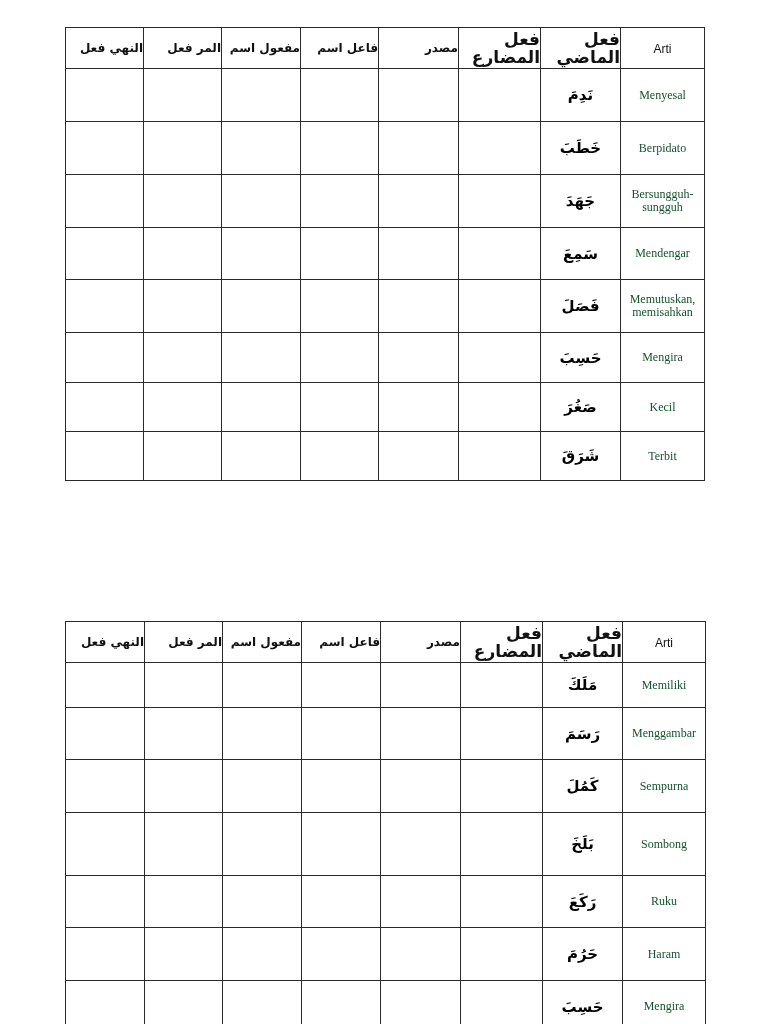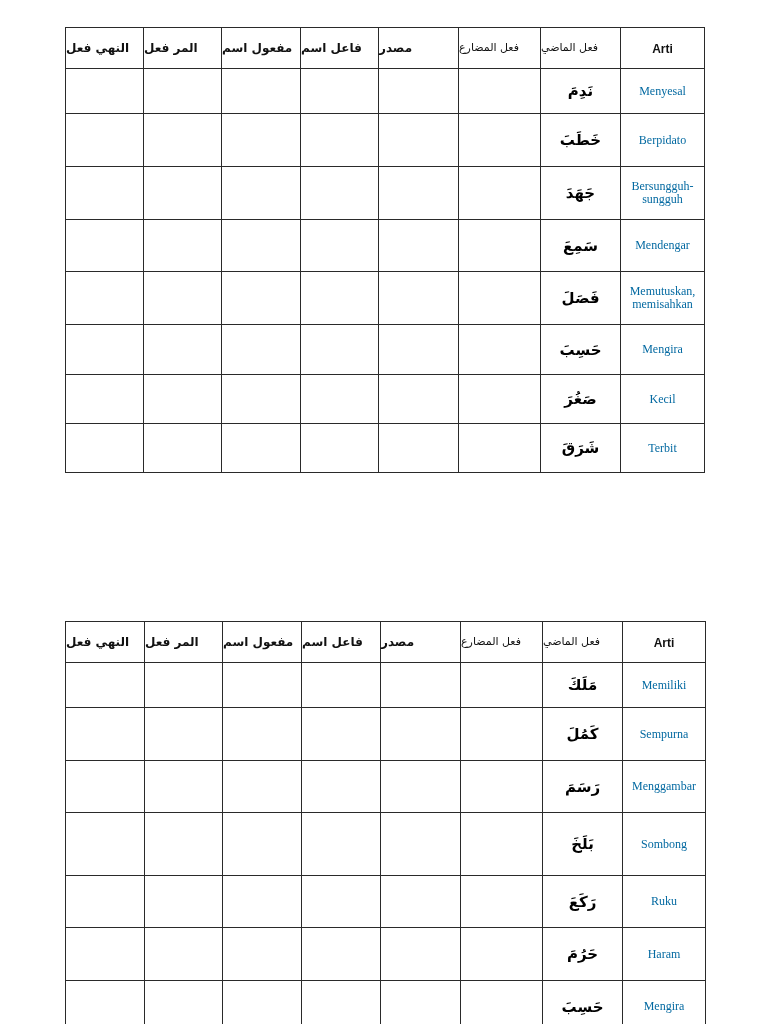--- a/index.html
+++ b/index.html
@@ -20,55 +20,55 @@
       border-collapse: collapse;
       table-layout: fixed;
     }
     table.verb-table td, table.verb-table th {
       border: 1.3px solid #2a2a2a;
       padding: 0;
       vertical-align: middle;
     }
     th.hdr {
       vertical-align: top;
-      text-align: left;
+      text-align: right;
       direction: rtl;
       font-family: "DejaVu Sans", sans-serif;
       font-weight: bold;
       font-size: 12px;
       line-height: 18px;
       padding: 2px 6px 0 4px;
       color: #111;
     }
     th.hdr.light {
-      font-weight: normal;
-      font-size: 11px;
+      font-weight: bold;
+      font-size: 17px;
     }
     th.hdr.arti {
       direction: ltr;
       text-align: center;
       font-family: "Liberation Sans", sans-serif;
-      font-weight: bold;
+      font-weight: normal;
       font-size: 12px;
       padding-top: 2px;
     }
     td.arabic {
       text-align: center;
       direction: rtl;
       font-family: "DejaVu Sans", sans-serif;
       font-size: 15px;
       font-weight: bold;
       color: #000;
     }
     td.meaning {
       text-align: center;
       font-family: "Liberation Serif", serif;
       font-size: 12px;
       line-height: 13px;
-      color: #0369a1;
+      color: #14532d;
       padding: 0 2px;
     }
     td.blank { }
   </style>
 </head>
 <body>
 
 <table class="verb-table" style="left:65px; top:27px; width:639px;">
   <colgroup>
     <col style="width:78px">
@@ -86,21 +86,21 @@
       <th class="hdr">المر فعل</th>
       <th class="hdr">مفعول اسم</th>
       <th class="hdr">فاعل اسم</th>
       <th class="hdr">مصدر</th>
       <th class="hdr light">فعل المضارع</th>
       <th class="hdr light">فعل الماضي</th>
       <th class="hdr arti">Arti</th>
     </tr>
   </thead>
   <tbody>
-    <tr style="height:45px">
+    <tr style="height:53px">
       <td class="blank"></td>
       <td class="blank"></td>
       <td class="blank"></td>
       <td class="blank"></td>
       <td class="blank"></td>
       <td class="blank"></td>
       <td class="arabic">نَدِمَ</td>
       <td class="meaning">Menyesal</td>
     </tr>
     <tr style="height:53px">
@@ -203,39 +203,39 @@
     <tr style="height:45px">
       <td class="blank"></td>
       <td class="blank"></td>
       <td class="blank"></td>
       <td class="blank"></td>
       <td class="blank"></td>
       <td class="blank"></td>
       <td class="arabic">مَلَكَ</td>
       <td class="meaning">Memiliki</td>
     </tr>
+    <tr style="height:52px">
+      <td class="blank"></td>
+      <td class="blank"></td>
+      <td class="blank"></td>
+      <td class="blank"></td>
+      <td class="blank"></td>
+      <td class="blank"></td>
+      <td class="arabic">رَسَمَ</td>
+      <td class="meaning">Menggambar</td>
+    </tr>
     <tr style="height:53px">
       <td class="blank"></td>
       <td class="blank"></td>
       <td class="blank"></td>
       <td class="blank"></td>
       <td class="blank"></td>
       <td class="blank"></td>
       <td class="arabic">كَمُلَ</td>
       <td class="meaning">Sempurna</td>
-    </tr>
-    <tr style="height:52px">
-      <td class="blank"></td>
-      <td class="blank"></td>
-      <td class="blank"></td>
-      <td class="blank"></td>
-      <td class="blank"></td>
-      <td class="blank"></td>
-      <td class="arabic">رَسَمَ</td>
-      <td class="meaning">Menggambar</td>
     </tr>
     <tr style="height:63px">
       <td class="blank"></td>
       <td class="blank"></td>
       <td class="blank"></td>
       <td class="blank"></td>
       <td class="blank"></td>
       <td class="blank"></td>
       <td class="arabic">بَلَخَ</td>
       <td class="meaning">Sombong</td>

